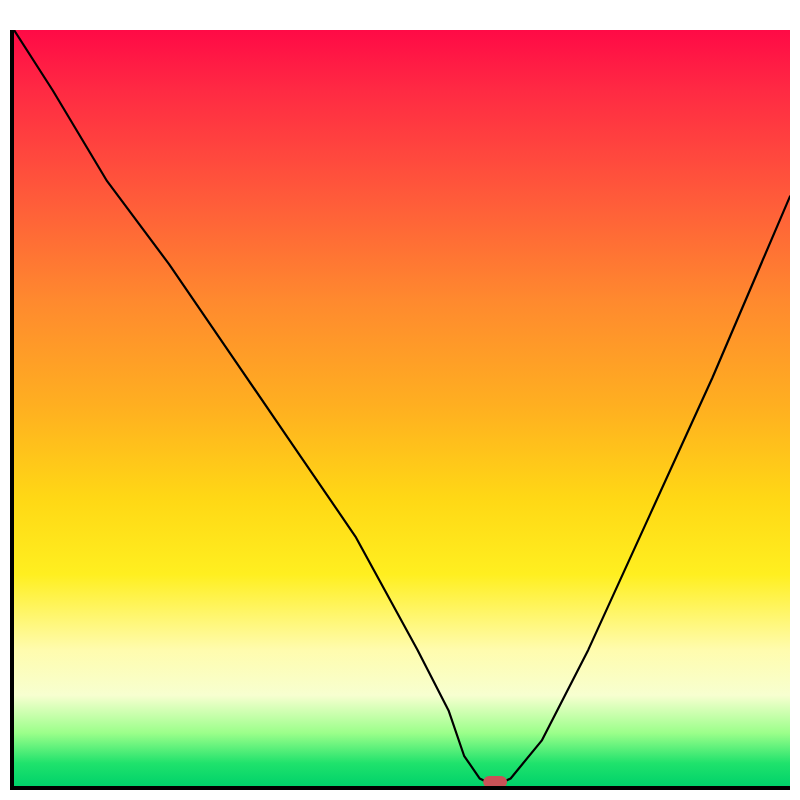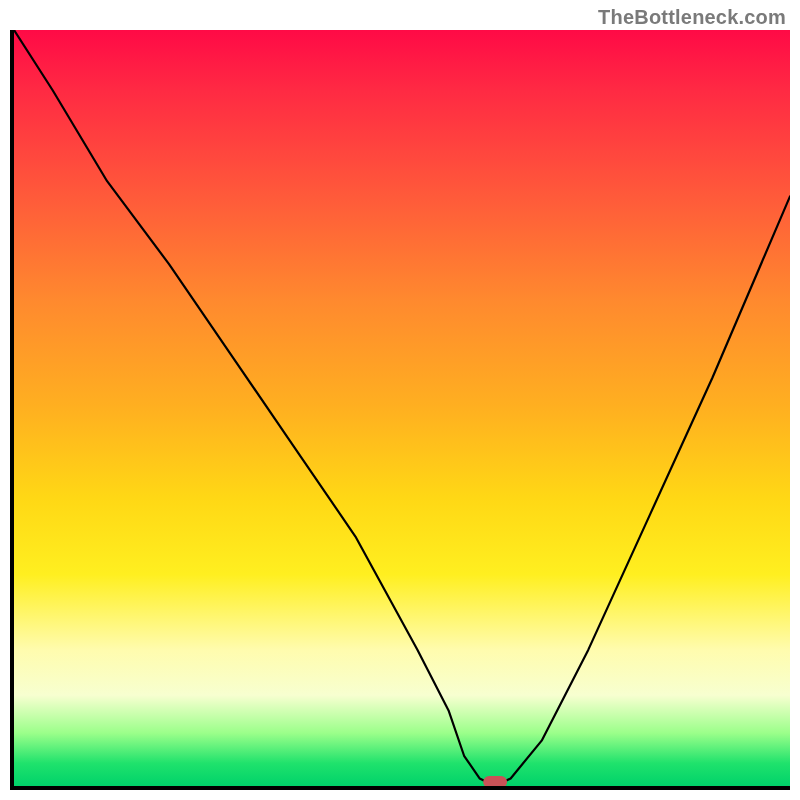--- a/index.html
+++ b/index.html
@@ -72,21 +72,20 @@
     font-weight: 600;
     color: #7a7a7a;
     letter-spacing: 0.2px;
   }
 </style>
 </head>
 <body>
 
 <div class="chart-frame">
 
-  <div class="watermark">TheBottleneck.com</div>
 
   <div class="plot-area">
     <div class="gradient-bg"></div>
 
     <svg class="curve-svg" viewBox="0 0 780 760" preserveAspectRatio="none">
       <path class="curve-path" d="M0.0 0.0 L39.0 60.8 L93.6 152.0 L156.0 235.6 L218.4 326.8 L280.8 418.0 L343.2 509.2 L405.6 623.2 L436.8 684.0 L452.4 729.6 L468.0 752.4 L483.6 760.0 L499.2 752.4 L530.4 714.4 L577.2 623.2 L639.6 486.4 L702.0 349.6 L780.0 167.2"></path>
       <rect class="min-marker" x="471.6" y="750.0" width="24" height="12" rx="6" ry="6"></rect>
     </svg>
   </div>
 

